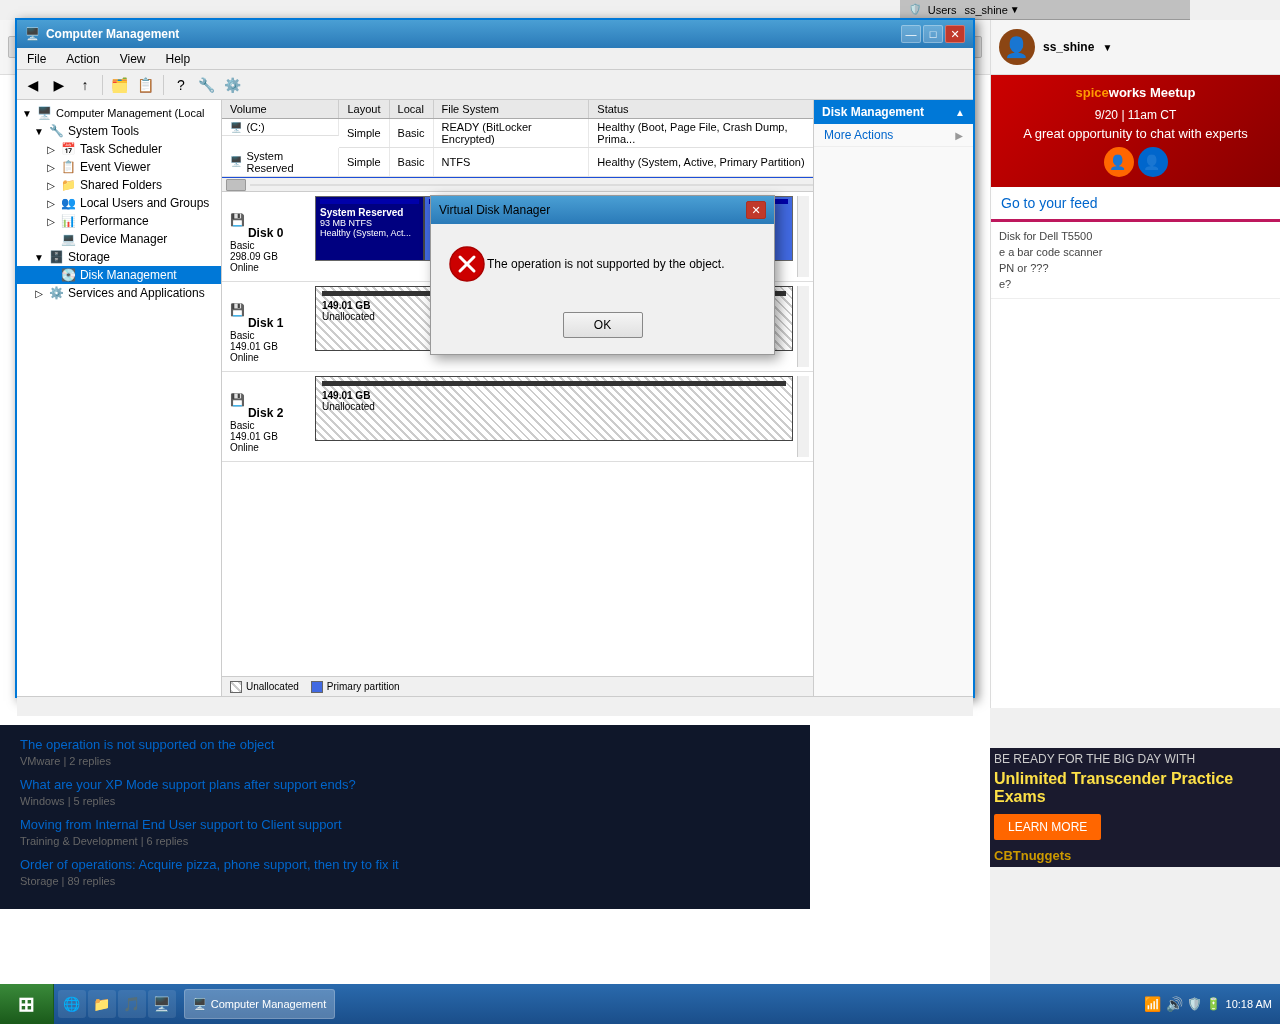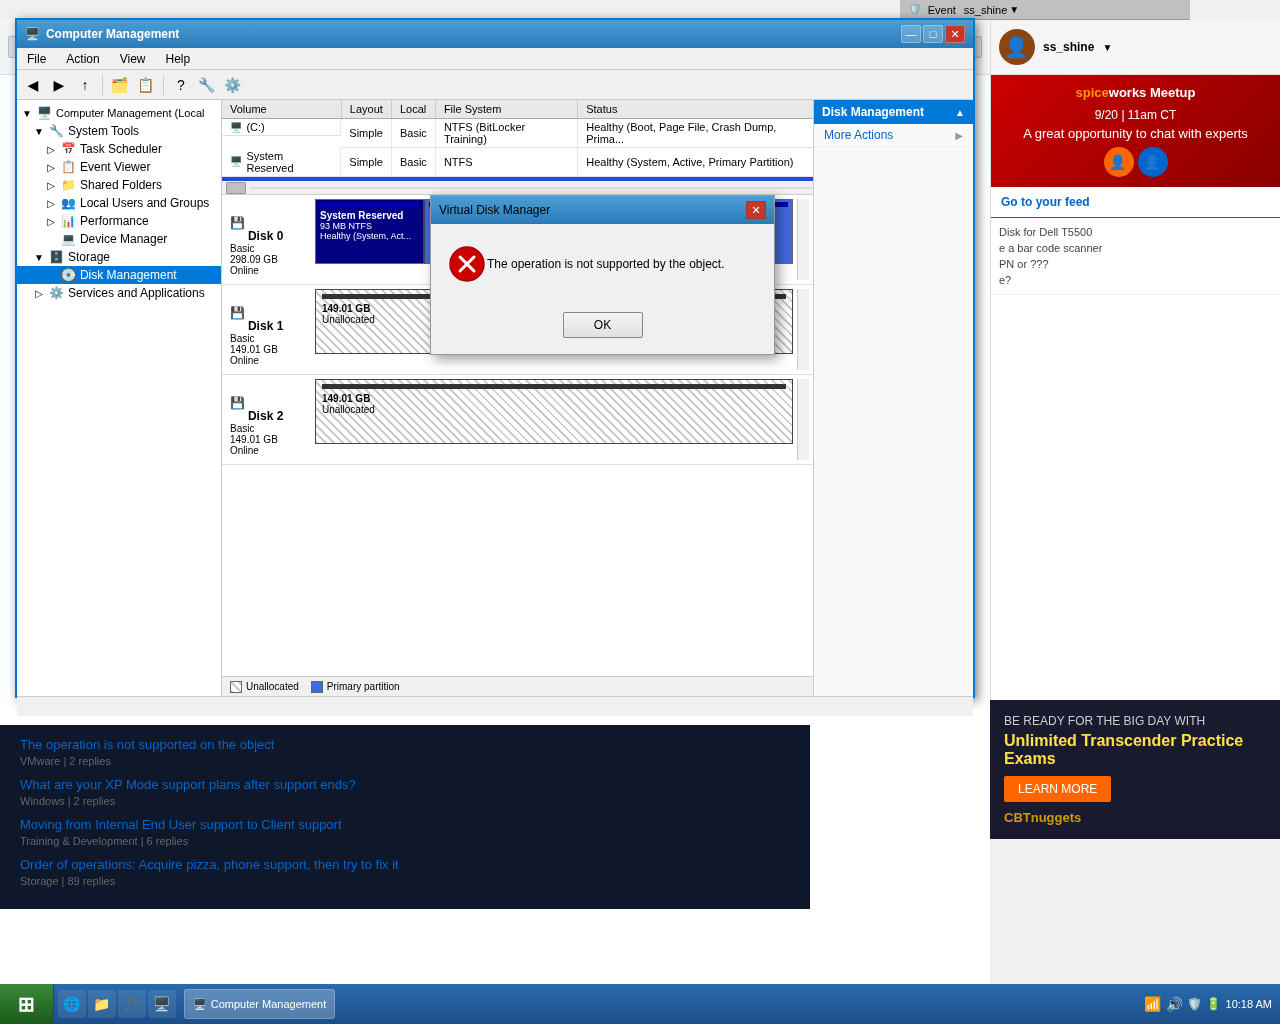--- a/index.html
+++ b/index.html
@@ -94,40 +94,40 @@
     
     .disk-visuals-container { flex: 1; overflow-y: auto; overflow-x: hidden; }
   </style>
 </head>
 <body>
 
 <div class="web-bg"></div>
 
 <div class="mcafee-bar" style="top:0; right:0; width:290px;">
   <span style="margin-right:6px;">🛡️</span>
-  <span style="font-size:11px;">Event</span>
+  <span style="font-size:11px;">Users</span>
   <span style="margin-left:8px; font-size:11px;">ss_shine</span>
   <span style="font-size:10px; margin-left:2px;">▼</span>
 </div>
 
 <div style="position:absolute; top:20px; left:0; width:990px; height:964px; background:white; overflow:hidden;">
 
   <div style="height:55px; background:#f5f5f5; border-bottom:1px solid #ddd; display:flex; align-items:center; padding:0 8px; gap:4px;">
     <button style="width:22px; height:22px; background:#e0e0e0; border:1px solid #bbb; border-radius:2px; font-size:11px; cursor:pointer;">◀</button>
     <button style="width:22px; height:22px; background:#e0e0e0; border:1px solid #bbb; border-radius:2px; font-size:11px; cursor:pointer;">▶</button>
     <button style="width:22px; height:22px; background:#e0e0e0; border:1px solid #bbb; border-radius:2px; font-size:11px; cursor:pointer;">↻</button>
     <input type="text" value="spiceworks.com" style="flex: 1 1 0%; height: 24px; border: 1px solid rgb(170, 170, 170); border-radius: 2px; padding: 0px 6px; font-size: 11px;">
     <button style="width:22px; height:22px; background:#e0e0e0; border:1px solid #bbb; border-radius:2px; font-size:11px; cursor:pointer;">→</button>
   </div>
 
   <div style="position:absolute; top:705px; left:0; width:810px; padding:12px 20px; background:#0f172a;">
     <a href="#" style="color:#0066cc; text-decoration:none; font-size:13px; display:block; margin-bottom:3px;">The operation is not supported on the object</a>
     <div style="color:#666; font-size:11px; margin-bottom:10px;">VMware | 2 replies</div>
     <a href="#" style="color:#0066cc; text-decoration:none; font-size:13px; display:block; margin-bottom:3px;">What are your XP Mode support plans after support ends?</a>
-    <div style="color:#666; font-size:11px; margin-bottom:10px;">Windows | 2 replies</div>
+    <div style="color:#666; font-size:11px; margin-bottom:10px;">Windows | 5 replies</div>
     <a href="#" style="color:#0066cc; text-decoration:none; font-size:13px; display:block; margin-bottom:3px;">Moving from Internal End User support to Client support</a>
     <div style="color:#666; font-size:11px; margin-bottom:10px;">Training &amp; Development | 6 replies</div>
     <a href="#" style="color:#0066cc; text-decoration:none; font-size:13px; display:block; margin-bottom:3px;">Order of operations: Acquire pizza, phone support, then try to fix it</a>
     <div style="color:#666; font-size:11px; margin-bottom:10px;">Storage | 89 replies</div>
   </div>
 </div>
 
 <div style="position:absolute; top:20px; right:0; width:290px; height:688px; background:white; border-left:1px solid #ddd; overflow:hidden;">
 
   <div style="height:55px; background:#f5f5f5; border-bottom:1px solid #ddd; display:flex; align-items:center; padding:0 8px; gap:8px;">
@@ -141,33 +141,33 @@
       <span style="color:#ff9900;">spice</span><span style="color:white;">works</span> Meetup
     </div>
     <div style="font-size:12px; margin-bottom:4px;">9/20 | 11am CT</div>
     <div style="font-size:13px;">A great opportunity to chat with experts</div>
     <div style="margin-top:6px; display:flex; align-items:center; justify-content:center; gap:4px;">
       <div style="width:30px; height:30px; background:#ff6600; border-radius:50%; display:flex; align-items:center; justify-content:center; font-size:14px;">👤</div>
       <div style="width:30px; height:30px; background:#0066cc; border-radius:50%; display:flex; align-items:center; justify-content:center; font-size:14px;">👤</div>
     </div>
   </div>
 
-  <div style="padding:8px 10px; font-size:12px; color:#0066cc; cursor:pointer; border-bottom:1px solid #be185d;font-weight:bold;">
+  <div style="padding:8px 10px; font-size:14px; color:#0066cc; cursor:pointer; border-bottom:3px solid #be185d;">
     <span>Go to your feed</span>
   </div>
 
   <div style="padding:8px; font-size:11px; color:#444; border-bottom:1px solid #eee;">
     <div style="margin-bottom:4px;">Disk for Dell T5500</div>
     <div style="margin-bottom:4px;">e a bar code scanner</div>
     <div style="margin-bottom:4px;">PN or ???</div>
     <div>e?</div>
   </div>
 </div>
 
-<div style="position:absolute; top:700px; right:0; width:290px; background:#1a1a2e; padding:14px; color:white;">
+<div style="position:absolute; top:748px; right:0; width:290px; background:#1a1a2e; padding:4px; color:white;">
   <div style="font-size:12px; color:#cccccc; margin-bottom:4px;">BE READY FOR THE BIG DAY WITH</div>
   <div style="font-size:16px; font-weight:bold; color:#fde047; margin-bottom:8px;">Unlimited Transcender Practice Exams</div>
   <button style="background:#ff6600; color:white; border:none; padding:6px 14px; font-size:12px; cursor:pointer; border-radius:2px; margin-bottom:8px;">LEARN MORE</button>
   <div style="font-size:13px; color:#cc9900; font-weight:bold;">CBTnuggets</div>
 </div>
 
 <div class="cm-window">
 
   <div class="cm-titlebar">
     <div class="cm-title">
@@ -260,40 +260,40 @@
 
       <div class="tree-item tree-indent-1">
         <span class="tree-expand">▷</span>
         <span>⚙️</span>
         <span>Services and Applications</span>
       </div>
     </div>
 
     <div class="cm-content">
 
-      <div style="overflow-x:auto; max-height:120px; border-bottom:4px solid #1d4ed8; flex-shrink:0;">
+      <div style="overflow-x:auto; max-height:120px; border-bottom:1px solid #1d4ed8; flex-shrink:0;">
         <table class="disk-table" style="width:100%; min-width:600px;">
           <thead>
             <tr>
               <th>Volume</th>
               <th>Layout</th>
               <th>Local</th>
               <th>File System</th>
               <th>Status</th>
             </tr>
           </thead>
           <tbody>
             <tr>
               <td style="display:flex; align-items:center; gap:4px;">
                 <span style="font-size:10px;">🖥️</span>
                 <span>(C:)</span>
               </td>
               <td>Simple</td>
               <td>Basic</td>
-              <td>NTFS (BitLocker Training)</td>
+              <td>READY (BitLocker Encrypted)</td>
               <td>Healthy (Boot, Page File, Crash Dump, Prima...</td>
             </tr>
             <tr>
               <td style="display:flex; align-items:center; gap:4px;">
                 <span style="font-size:10px;">🖥️</span>
                 <span>System Reserved</span>
               </td>
               <td>Simple</td>
               <td>Basic</td>
               <td>NTFS</td>

